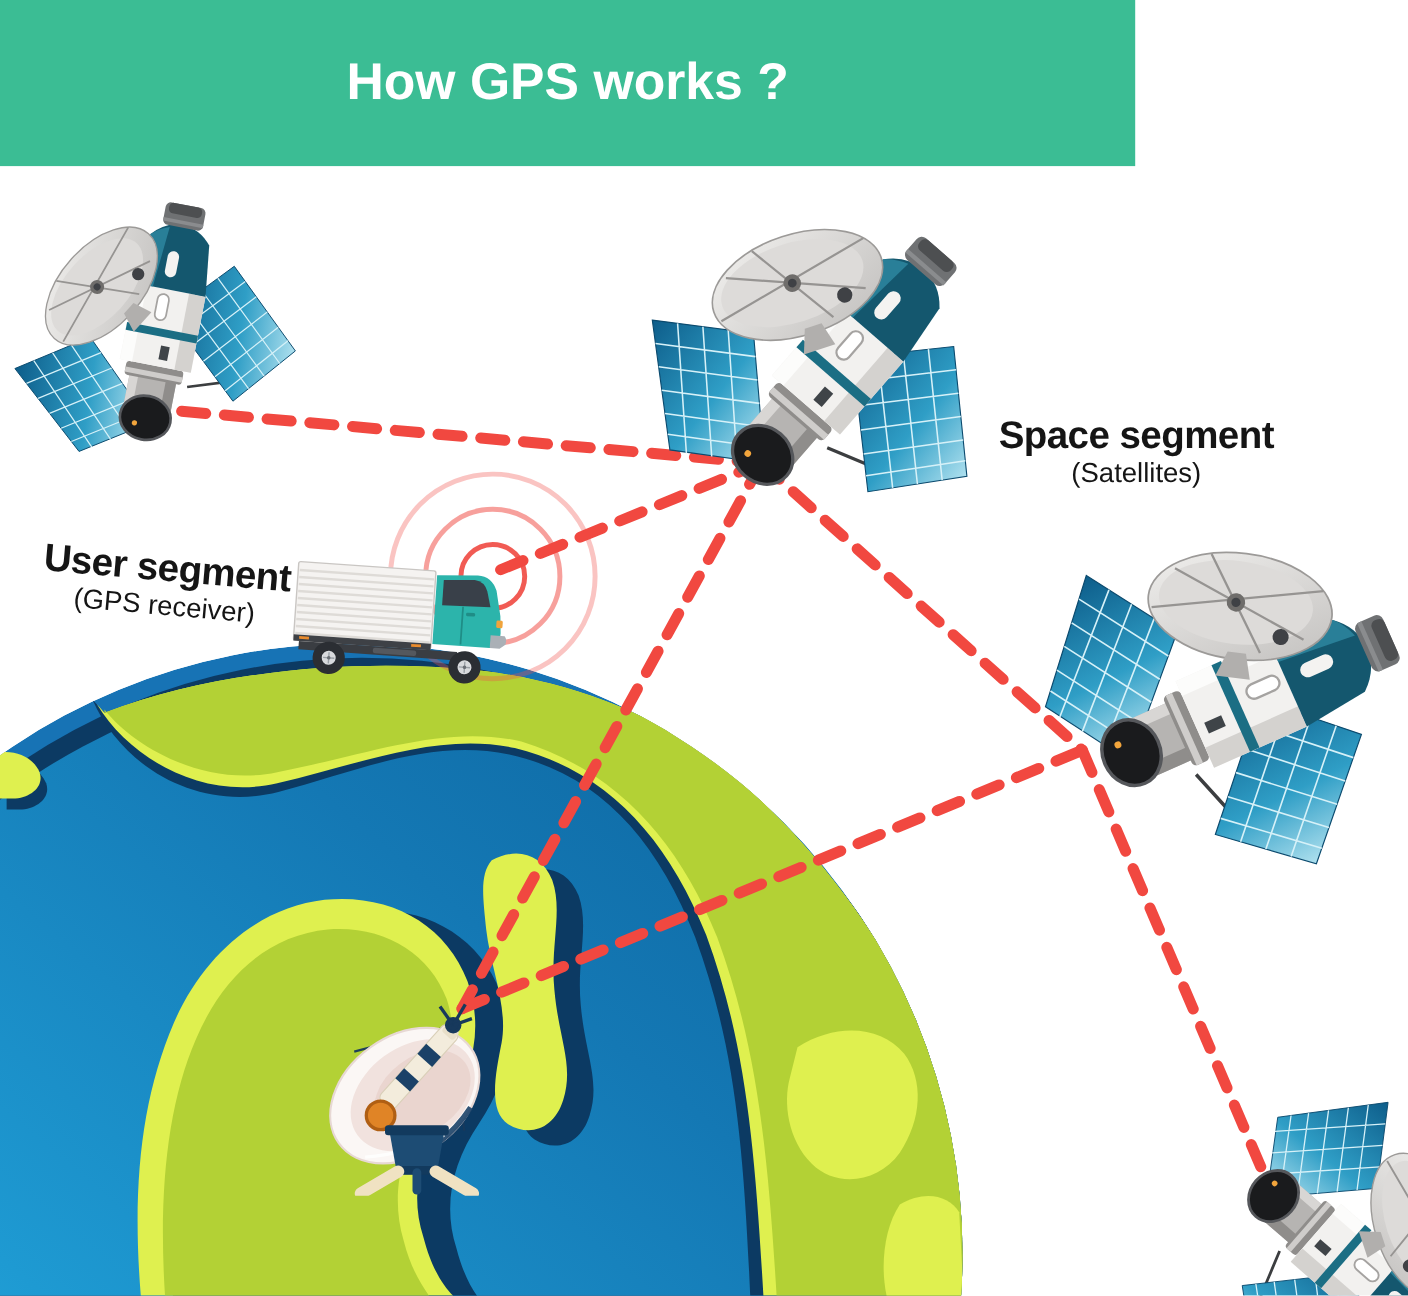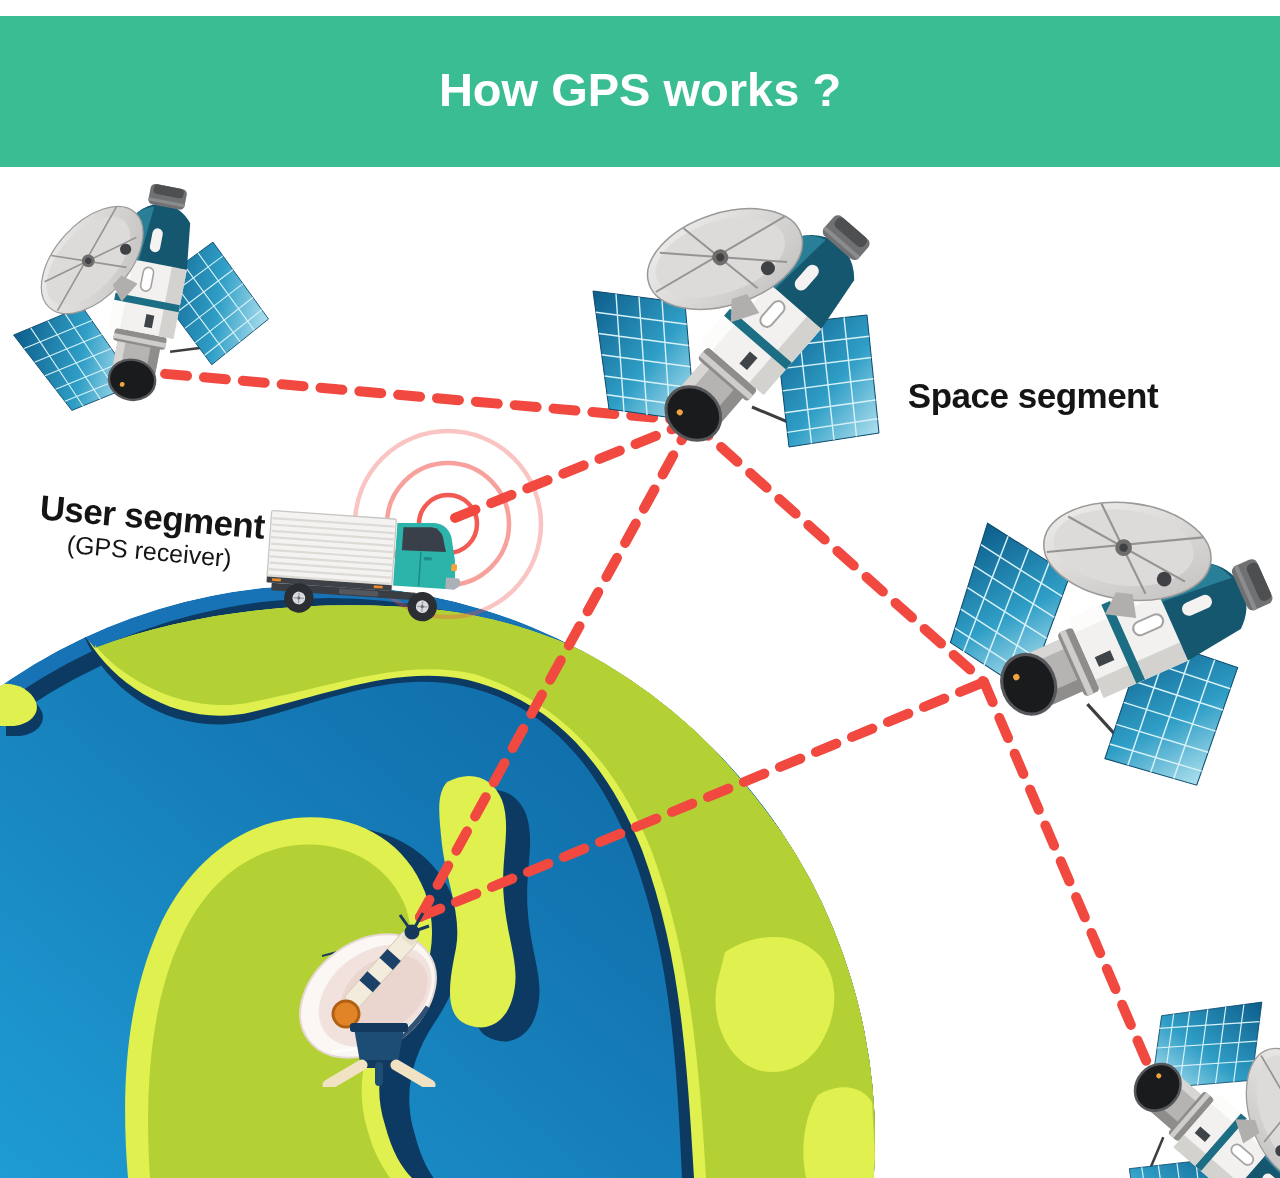--- a/index.html
+++ b/index.html
@@ -1,18 +1,18 @@
 <!DOCTYPE html>
 <html style="--header-bg: #3bbd94; --title-text: #ffffff; --label-text: #151515; --signal-red: #f14840; --wave-red: #f0524b; --ocean-light: #38c6f2; --ocean-deep: #0d66a0; --land-light: #dff04f; --land-deep: #b3d135; --coast-navy: #0c3a63; --rim-blue: #1773b5; --truck-teal: #2cb4ab;"><head>
 <meta charset="utf-8">
 <style>
   html,body{margin:0;padding:0;background:#fff;}
   .stage{position:relative;width:1280px;height:1178px;overflow:hidden;background:#fff;
          font-family:"Liberation Sans","DejaVu Sans",sans-serif;}
-  .hdr{position:absolute;left:0;top:0;width:1280px;height:151px;background:var(--header-bg,#3bbd94);z-index:60;margin-top:16px;}
+  .hdr{position:absolute;left:0;top:0;width:1032px;height:151px;background:var(--header-bg,#3bbd94);z-index:60;}
   .hdr h1{margin:0;padding-top:46px;text-align:center;color:var(--title-text,#fff);
           font-size:47px;font-weight:bold;letter-spacing:0px;}
   .lyr{position:absolute;left:0;top:0;z-index:10;}
   .lbl{position:absolute;z-index:70;text-align:center;color:var(--label-text,#151515);}
   .lbl .t{font-size:35px;font-weight:bold;letter-spacing:-0.5px;line-height:1.15;}
   .lbl .s{font-size:25px;font-weight:normal;line-height:1.15;}
   .lbl-space{left:878px;top:376px;width:310px;}
   .lbl-user{left:18px;top:497px;width:266px;transform:rotate(5deg);}
   .lbl-control{left:203px;top:1062px;width:310px;}
   .sticker{position:absolute;z-index:40;}
@@ -230,19 +230,20 @@
       <use href="#sat" x="-150" y="-150" width="300" height="300"></use>
     </g>
   </svg>
 
   <header class="hdr">
     <h1>How GPS works ?</h1>
   </header>
 
   <div class="lbl lbl-space">
     <div class="t">Space segment</div>
+    <div class="s">(Satellites)</div>
   </div>
   <div class="lbl lbl-user">
     <div class="t">User segment</div>
     <div class="s">(GPS receiver)</div>
   </div>
 
 </div>
 
 </body></html>

